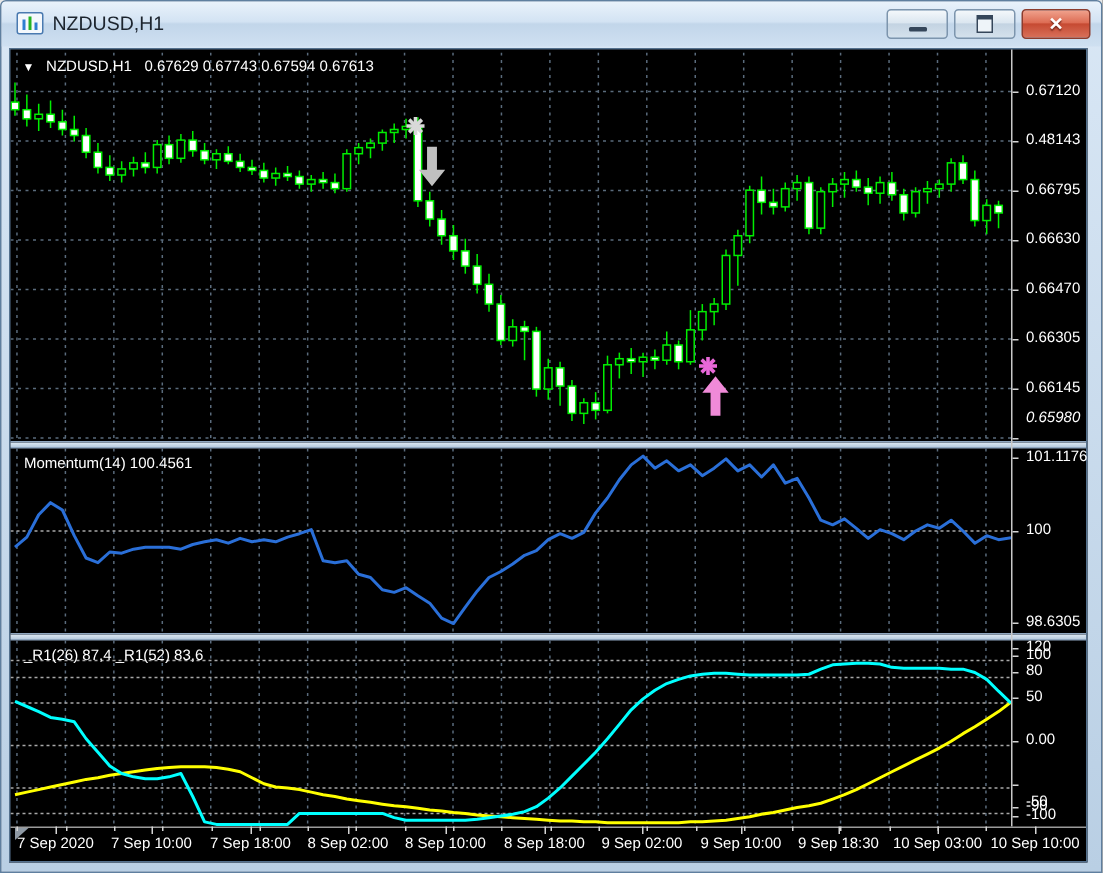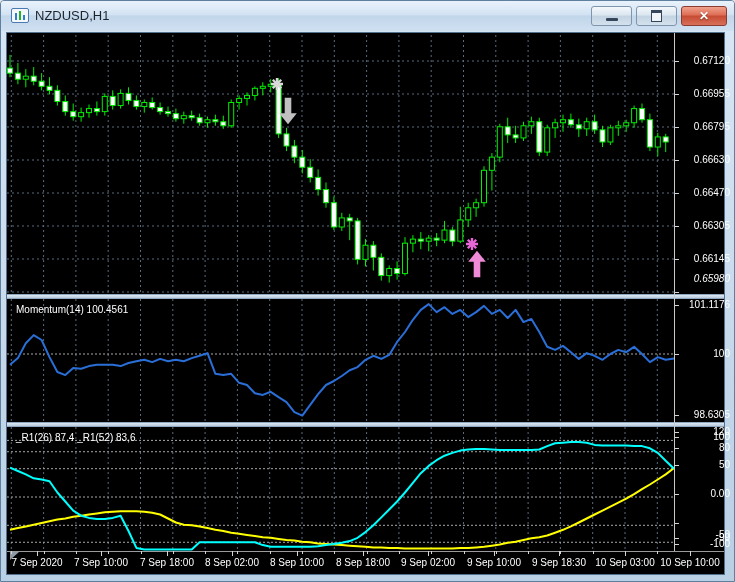--- a/index.html
+++ b/index.html
@@ -31,21 +31,21 @@
     background:linear-gradient(#dde8f2,#b8cbde);border-top:1px solid #8fa6bf;border-bottom:1px solid #8fa6bf;box-sizing:border-box;}
   #sep1{top:261px;} #sep2{top:389px;}
   #axis-sep{position:absolute;left:667px;top:0px;width:1px;height:518px;background:#c9c9c9;}
   #time-sep{position:absolute;left:0;top:518px;width:717px;height:1px;background:#9b9b9b;}
   svg{position:absolute;left:0;display:block;}
   #main-svg{top:2px;} #mom-svg{top:266px;} #r1-svg{top:394px;}
   #chart-header{position:absolute;left:8px;top:6px;color:#fff;font-size:10px;white-space:nowrap;}
   #chart-header .dd{font-size:8px;margin-right:5px;color:#fff;}
   .panel-label{position:absolute;left:9px;color:#fff;font-size:10px;white-space:nowrap;}
   #mom-label{top:271px;} #r1-label{top:399px;}
-  .axlabel{position:absolute;left:677px;width:46px;color:#fff;font-size:10px;line-height:10px;text-align:right;}
+  .axlabel{position:absolute;left:677px;width:46px;color:#fff;font-size:10px;line-height:10px;}
   .tick-h{position:absolute;left:668px;width:4px;height:1px;background:#d5d5d5;}
   .tick-v{position:absolute;width:1px;background:#d5d5d5;}
   .timelabel{position:absolute;top:524px;width:84px;color:#fff;font-size:10px;text-align:center;}
   #scroll-tri{position:absolute;left:3px;top:519px;width:0;height:0;
     border-top:8px solid #8f9aa5;border-right:9px solid transparent;}
 </style>
 </head>
 <body>
 
 <div id="window">
@@ -333,33 +333,39 @@
         <line x1="0" y1="13.400000000000006" x2="667" y2="13.400000000000006" stroke="#a8a8a8" stroke-width="1" stroke-dasharray="2,2"></line>
         <line x1="0" y1="24.720000000000006" x2="667" y2="24.720000000000006" stroke="#a8a8a8" stroke-width="1" stroke-dasharray="2,2"></line>
         <line x1="0" y1="41.7" x2="667" y2="41.7" stroke="#a8a8a8" stroke-width="1" stroke-dasharray="2,2"></line>
         <line x1="0" y1="70" x2="667" y2="70" stroke="#a8a8a8" stroke-width="1" stroke-dasharray="2,2"></line>
         <line x1="0" y1="98.3" x2="667" y2="98.3" stroke="#a8a8a8" stroke-width="1" stroke-dasharray="2,2"></line>
         <line x1="0" y1="115.28" x2="667" y2="115.28" stroke="#a8a8a8" stroke-width="1" stroke-dasharray="2,2"></line>
         <polyline points="3.0,102.8 10.9,101.1 18.8,99.4 26.7,97.7 34.6,96.0 42.5,94.3 50.4,92.6 58.3,91.5 66.2,89.8 74.1,88.7 82.0,87.5 89.9,86.4 97.8,85.3 105.7,84.7 113.6,84.2 121.5,84.2 129.4,84.2 137.3,84.7 145.2,85.8 153.1,87.5 161.0,91.5 168.9,95.5 176.8,97.7 184.7,98.3 192.6,99.4 200.5,101.1 208.4,102.8 216.3,104.0 224.2,105.7 232.1,106.8 240.0,107.9 247.9,109.1 255.8,110.2 263.7,110.8 271.6,111.9 279.5,113.0 287.4,113.6 295.3,114.7 303.2,115.3 311.1,116.4 319.0,117.0 326.9,117.5 334.8,118.1 342.7,118.7 350.6,119.2 358.5,119.8 366.4,120.4 374.3,120.4 382.2,120.9 390.1,120.9 398.0,121.5 405.9,121.5 413.8,121.5 421.7,121.5 429.6,121.5 437.5,121.5 445.4,121.5 453.3,120.9 461.2,120.9 469.1,120.4 477.0,119.8 484.9,118.7 492.8,117.5 500.7,115.8 508.6,114.7 516.5,113.0 524.4,111.3 532.3,110.2 540.2,108.5 548.1,105.7 556.0,102.8 563.9,99.4 571.8,95.5 579.7,91.5 587.6,87.5 595.5,83.6 603.4,79.6 611.3,75.7 619.2,71.7 627.1,67.2 635.0,62.1 642.9,57.5 650.8,52.5 658.7,47.4 667.0,41.1" fill="none" stroke="#ffff00" stroke-width="2" stroke-linejoin="round"></polyline>
         <polyline points="3.0,40.6 10.9,44.0 18.8,47.4 26.7,51.3 34.6,52.5 42.5,54.2 50.4,65.5 58.3,74.5 66.2,83.6 74.1,88.7 82.0,90.9 89.9,92.1 97.8,92.1 105.7,90.9 113.6,88.7 121.5,104.0 129.4,120.9 137.3,122.6 145.2,122.6 153.1,122.6 161.0,122.6 168.9,122.6 176.8,122.6 184.7,122.6 192.6,115.3 200.5,115.3 208.4,115.3 216.3,115.3 224.2,115.3 232.1,115.3 240.0,115.3 247.9,115.3 255.8,118.1 263.7,119.8 271.6,119.8 279.5,119.8 287.4,119.8 295.3,119.8 303.2,119.8 311.1,119.2 319.0,118.1 326.9,117.0 334.8,115.8 342.7,114.1 350.6,110.8 358.5,105.1 366.4,98.3 374.3,90.4 382.2,82.5 390.1,74.5 398.0,65.5 405.9,55.9 413.8,46.2 421.7,38.9 429.6,33.2 437.5,28.7 445.4,25.9 453.3,23.6 461.2,22.5 469.1,21.9 477.0,21.9 484.9,22.5 492.8,23.0 500.7,23.0 508.6,23.0 516.5,23.0 524.4,23.0 532.3,22.5 540.2,19.1 548.1,16.2 556.0,15.7 563.9,15.1 571.8,15.1 579.7,15.7 587.6,17.9 595.5,18.5 603.4,18.5 611.3,18.5 619.2,18.5 627.1,19.1 635.0,19.1 642.9,21.3 650.8,25.9 658.7,33.8 667.0,41.7" fill="none" stroke="#00ffff" stroke-width="2" stroke-linejoin="round"></polyline>
       </svg>
 
+    <div id="chart-header">
+      <span class="dd">▼</span>
+      <span>NZDUSD,H1</span>
+      <span>&nbsp;</span>
+      <span>0.67629 0.67743 0.67594 0.67613</span>
+    </div>
 
     <div class="panel-label" id="mom-label">Momentum(14) 100.4561</div>
     <div class="panel-label" id="r1-label">_R1(26) 87,4 _R1(52) 83,6</div>
 
     <div class="sep" id="sep1"></div>
     <div class="sep" id="sep2"></div>
     <div id="axis-sep"></div>
     <div id="time-sep"></div>
     <div id="scroll-tri"></div>
 
     <div id="price-axis">
         <div class="axlabel" style="top: 23px;">0.67120</div>
-        <div class="axlabel" style="top: 56px;">0.66955</div>
+        <div class="axlabel" style="top: 56px;">0.48143</div>
         <div class="axlabel" style="top: 89px;">0.66795</div>
         <div class="axlabel" style="top: 122px;">0.66630</div>
         <div class="axlabel" style="top: 155px;">0.66470</div>
         <div class="axlabel" style="top: 188px;">0.66305</div>
         <div class="axlabel" style="top: 221px;">0.66145</div>
         <div class="axlabel" style="top: 241px; font-style: italic;">0.65980</div>
       </div>
     <div id="mom-axis">
         <div class="axlabel" style="top: 267px;">101.1176</div>
         <div class="axlabel" style="top: 316px;">100</div>

